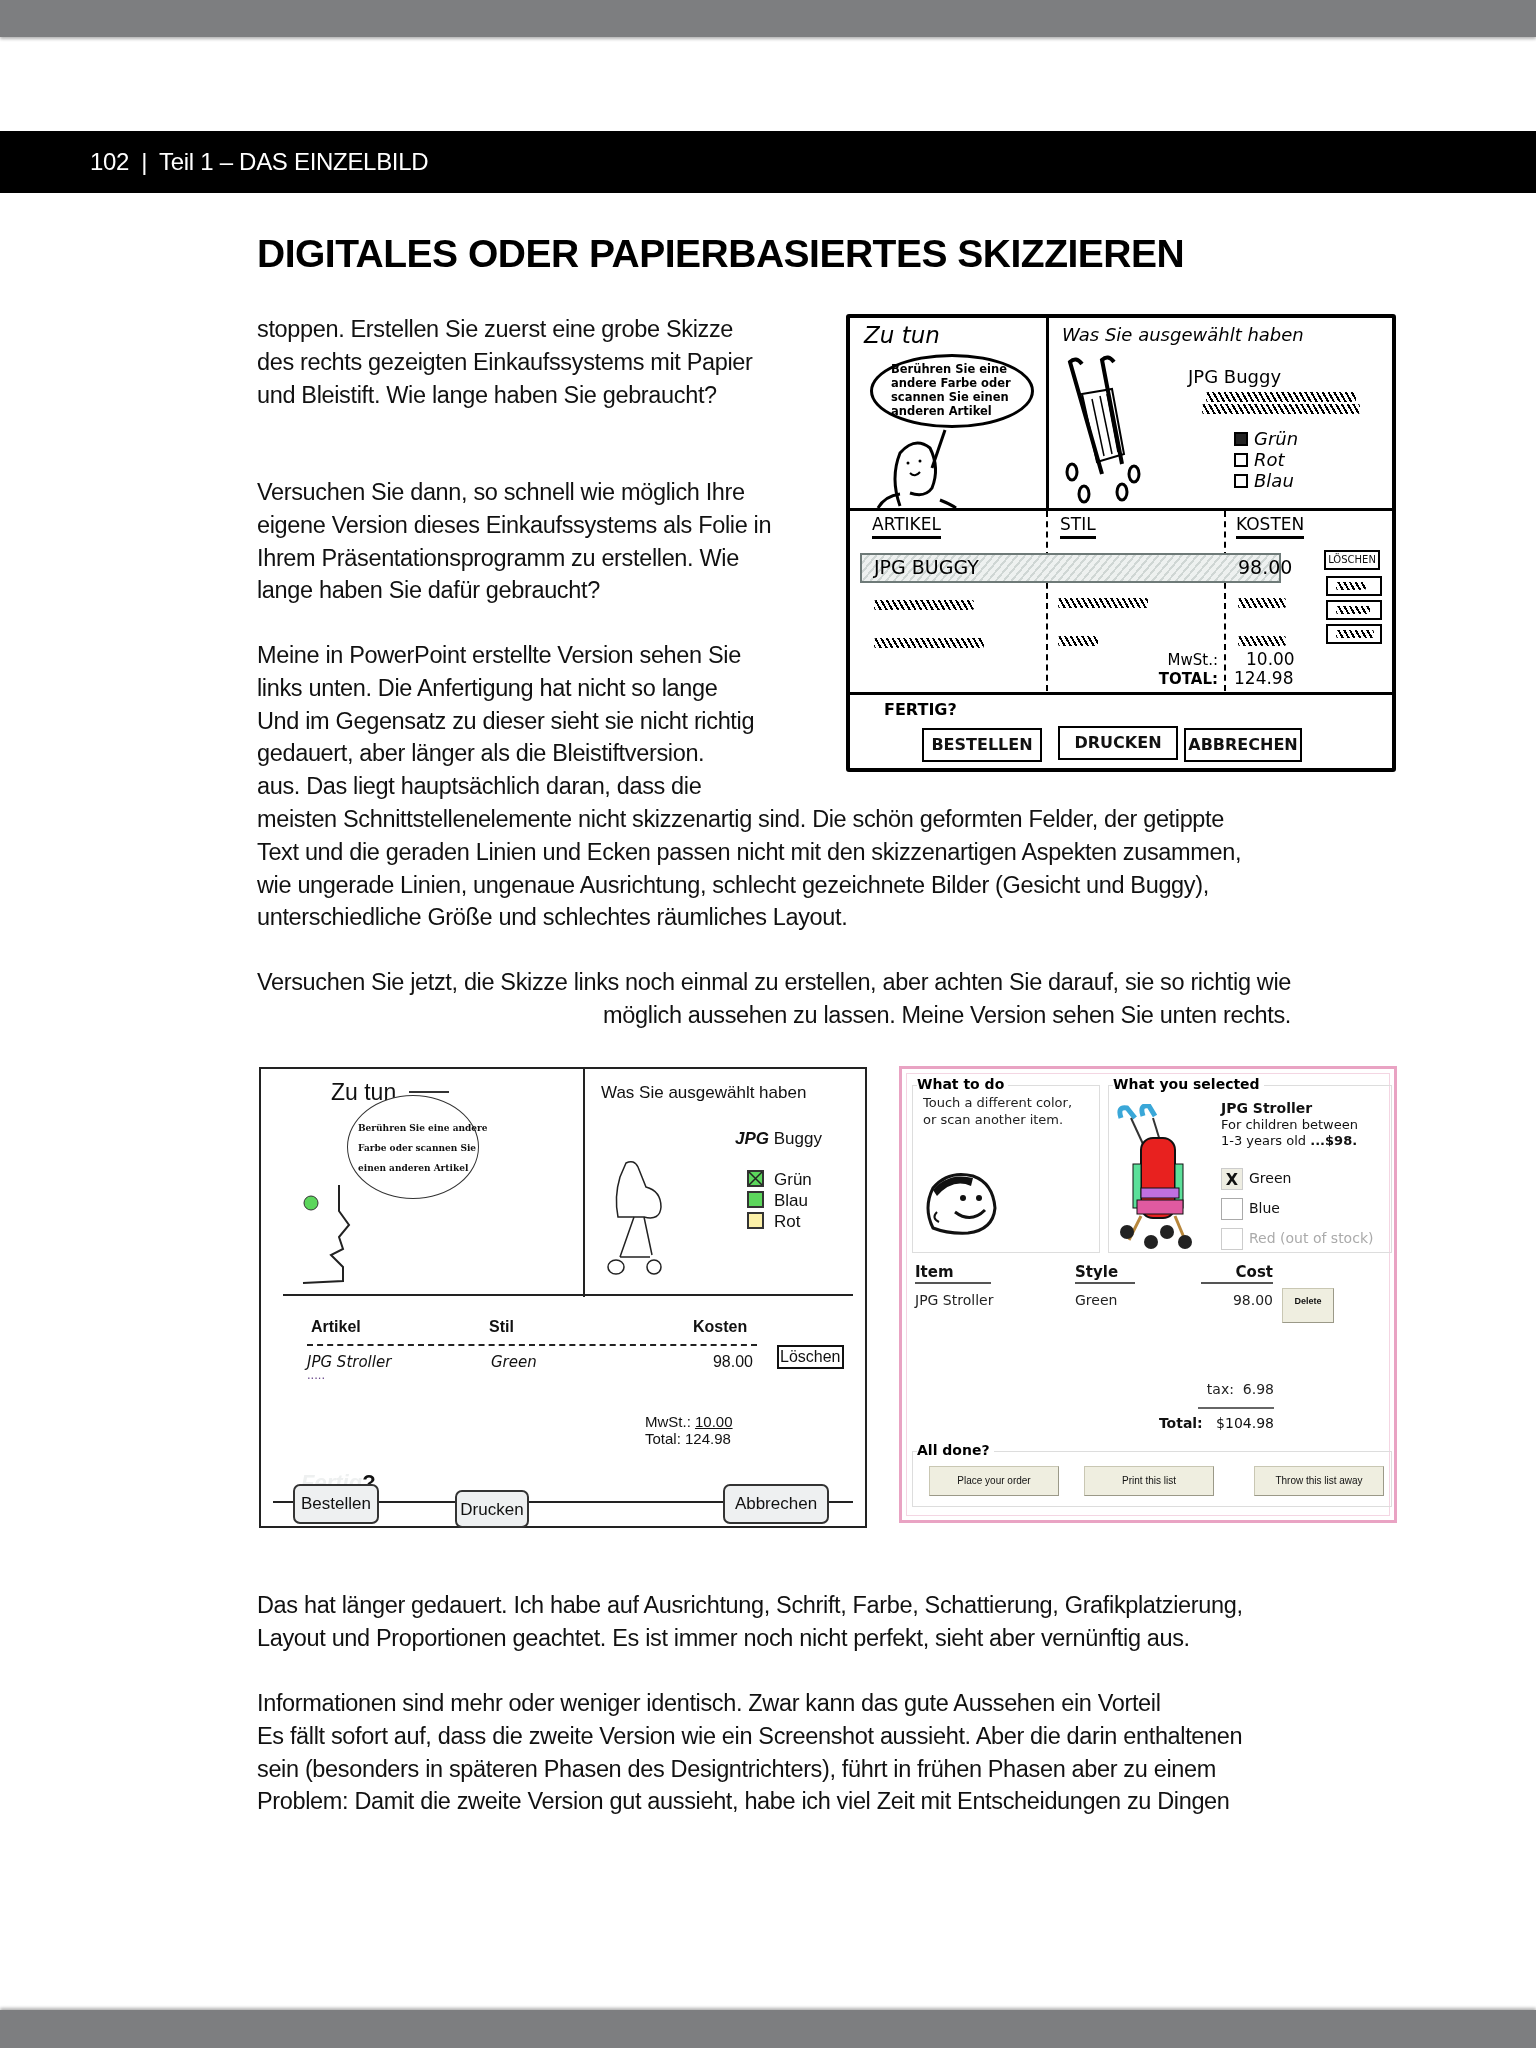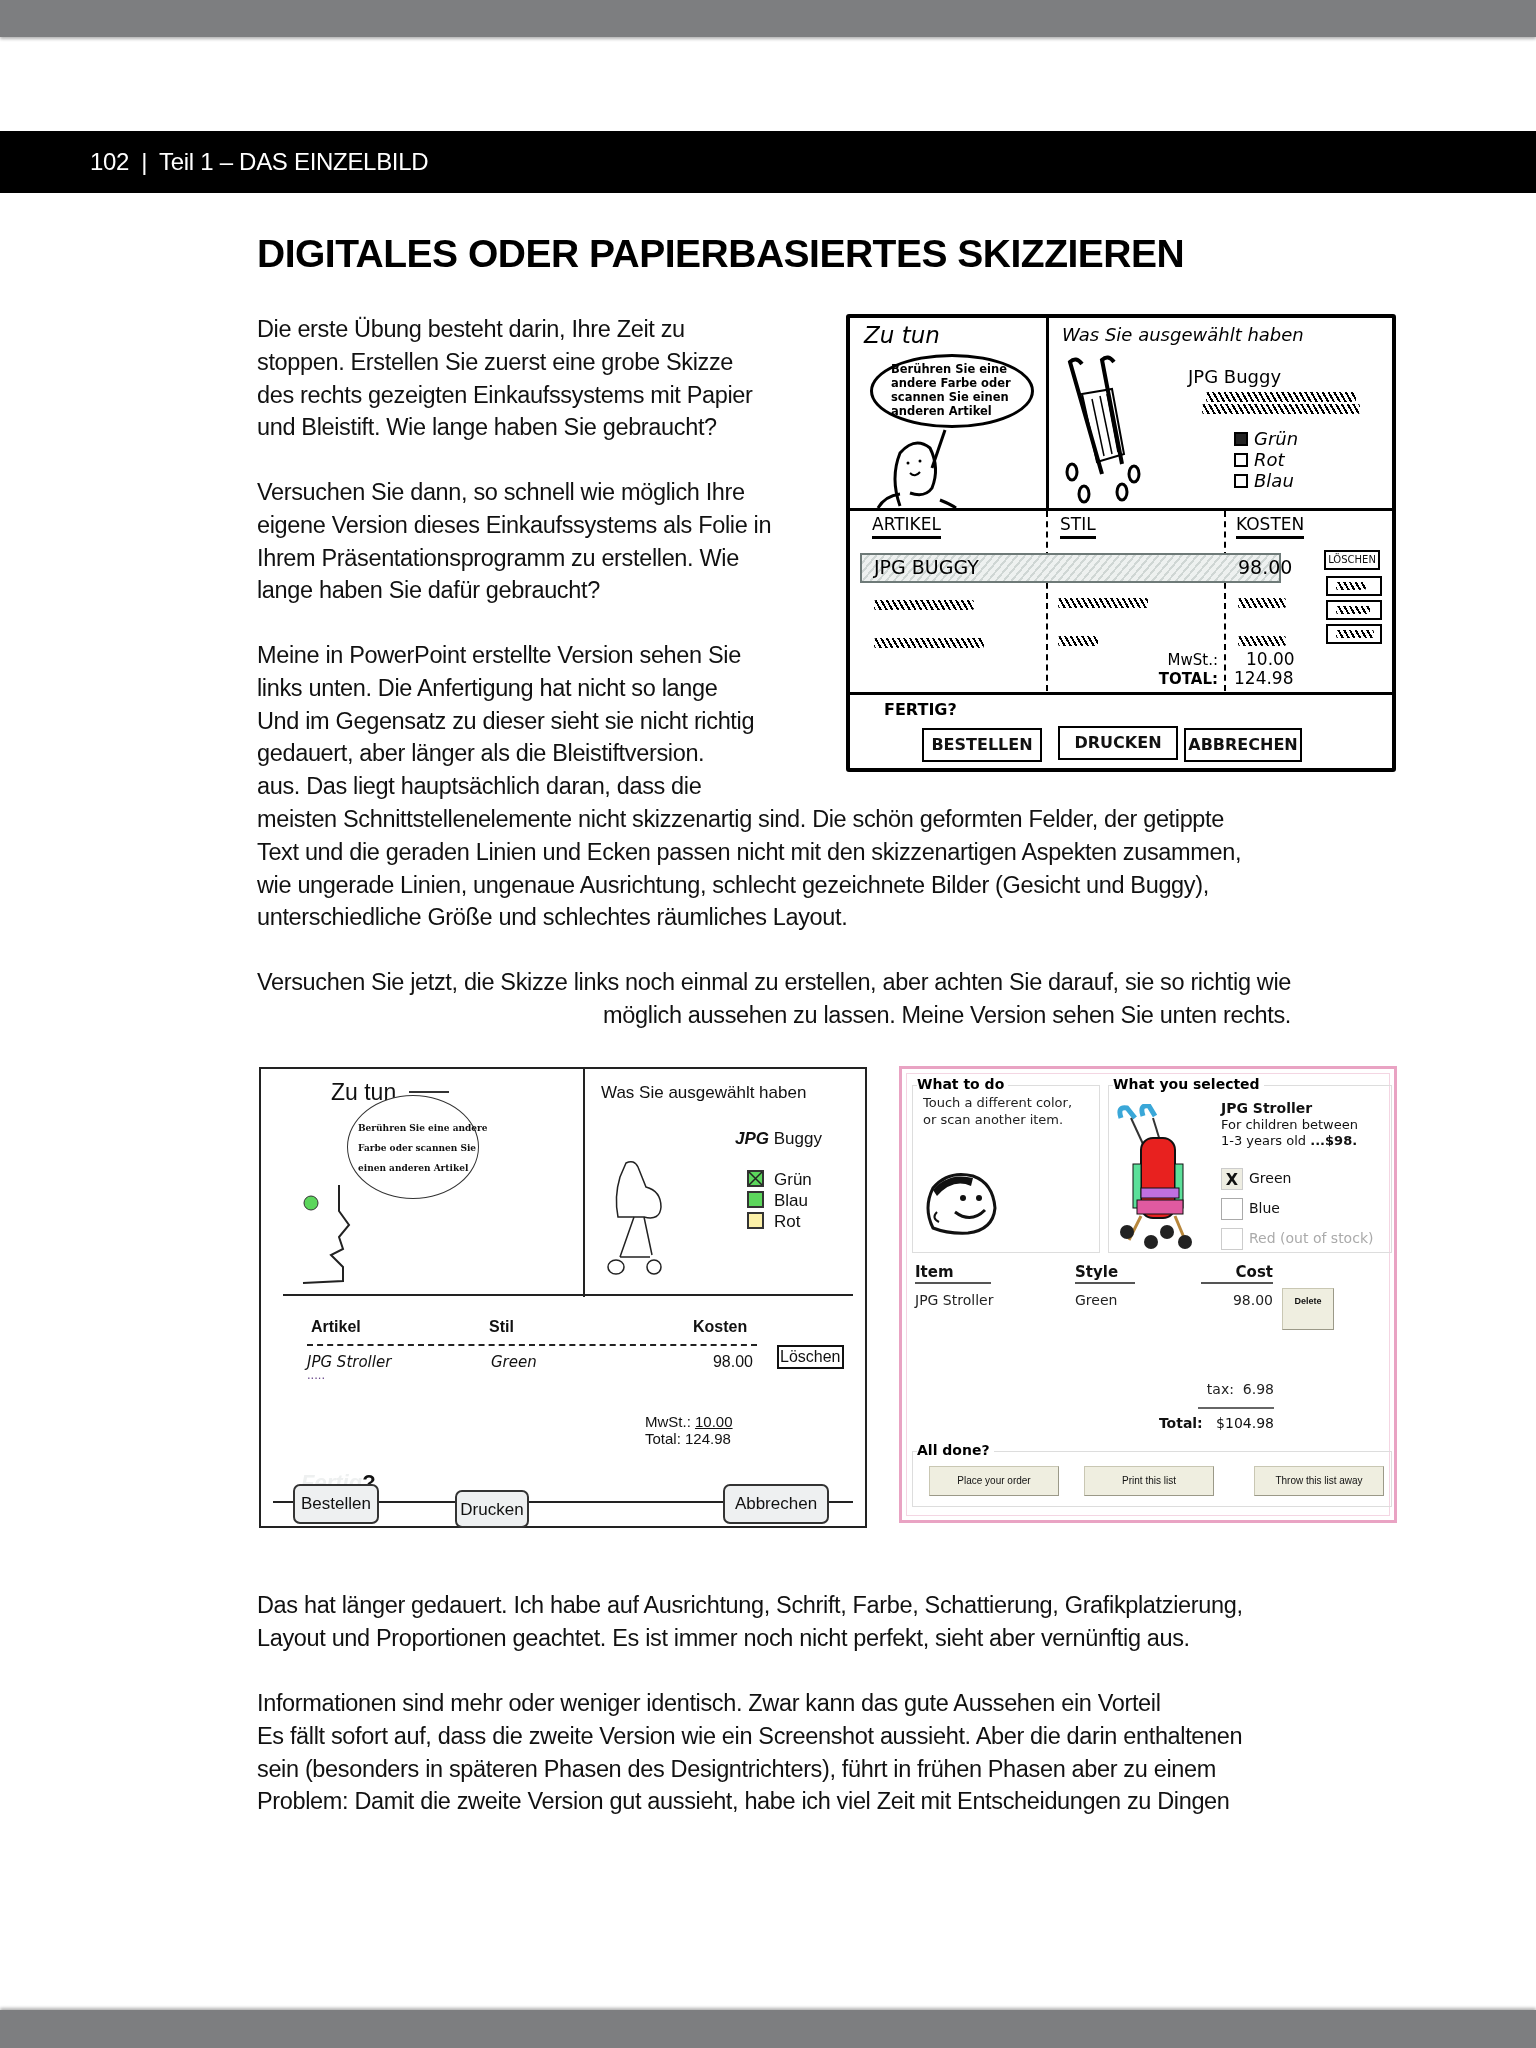--- a/index.html
+++ b/index.html
@@ -52,21 +52,20 @@
 
 <div class="top-gray"></div>
 
 <div class="runhead">
   <span>102</span><span class="sep">|</span><span>Teil 1 – DAS EINZELBILD</span>
 </div>
 
 <div class="title">DIGITALES ODER PAPIERBASIERTES SKIZZIEREN</div>
 
 <div class="para" style="left:257px; top:313px;">
-  <span>Die erste Übung besteht darin, Ihre Zeit zu</span>
   <span>stoppen. Erstellen Sie zuerst eine grobe Skizze</span>
   <span>des rechts gezeigten Einkaufssystems mit Papier</span>
   <span>und Bleistift. Wie lange haben Sie gebraucht?</span>
 </div>
 
 <div class="para" style="left:257px; top:476px;">
   <span>Versuchen Sie dann, so schnell wie möglich Ihre</span>
   <span>eigene Version dieses Einkaufssystems als Folie in</span>
   <span>Ihrem Präsentationsprogramm zu erstellen. Wie</span>
   <span>lange haben Sie dafür gebraucht?</span>
@@ -288,21 +287,21 @@
     <div class="web-check" style="left:112px; top:142px; border-color:#ccc;"></div>
     <div style="position:absolute; left:140px; top:144px; font-size:14px; color:#aaa;">Red (out of stock)</div>
   </div>
 
   <div class="web-col-h" style="left:13px; top:194px; width:76px;">Item</div>
   <div class="web-col-h" style="left:173px; top:194px; width:60px;">Style</div>
   <div class="web-col-h" style="left:299px; top:194px; width:72px; text-align:right;">Cost</div>
   <div style="position:absolute; left:13px; top:223px; font-size:14px; color:#222;">JPG Stroller</div>
   <div style="position:absolute; left:173px; top:223px; font-size:14px; color:#222;">Green</div>
   <div style="position:absolute; left:299px; top:223px; width:72px; text-align:right; font-size:14px; color:#222;">98.00</div>
-  <div class="web-btn" style="left:380px; top:219px; width:52px; height:42px; line-height:24px; font-size:9px; font-weight:bold;">Delete</div>
+  <div class="web-btn" style="left:380px; top:219px; width:52px; height:35px; line-height:24px; font-size:9px; font-weight:bold;">Delete</div>
 
   <div style="position:absolute; left:290px; top:312px; width:82px; text-align:right; font-size:14px; color:#222;"><span>tax:</span>&nbsp; <span>6.98</span></div>
   <div style="position:absolute; left:296px; top:338px; width:76px; height:2px; background:#666;"></div>
   <div style="position:absolute; left:220px; top:346px; width:152px; text-align:right; font-size:14px;"><b>Total:</b>&nbsp;&nbsp; <span>$104.98</span></div>
 
   <div class="fieldset" style="left:10px; top:382px; width:480px; height:56px;">
     <div class="legend" style="font-size:14px;">All done?</div>
     <div class="web-btn" style="left:16px; top:14px; width:130px;">Place your order</div>
     <div class="web-btn" style="left:171px; top:14px; width:130px;">Print this list</div>
     <div class="web-btn" style="left:341px; top:14px; width:130px;">Throw this list away</div>

